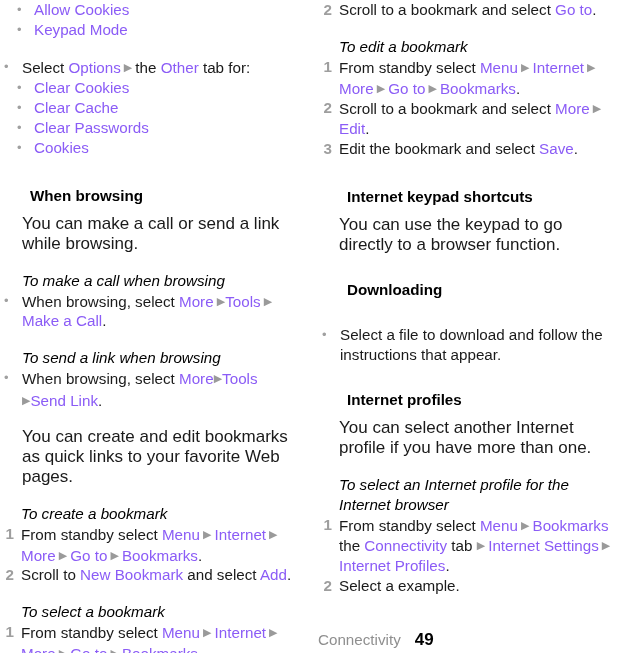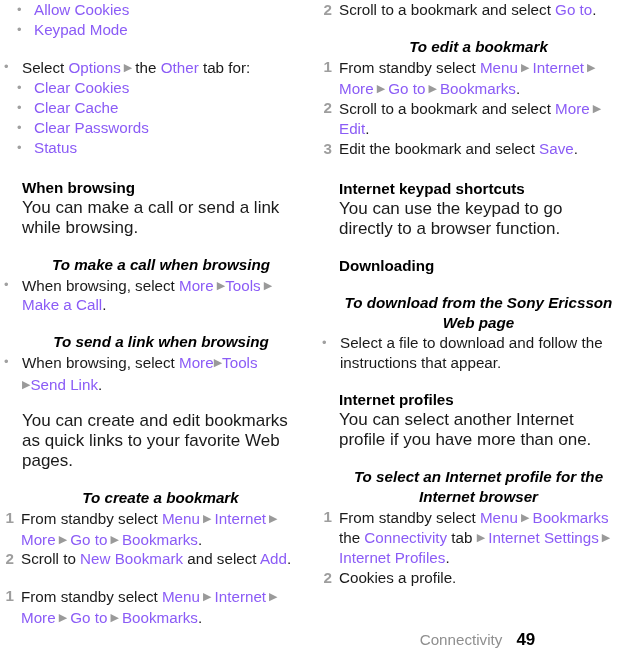--- a/index.html
+++ b/index.html
@@ -29,30 +29,29 @@
   .col-right { left: 318px; }
   .gray  { color: #8b5cf6; }
   .arw   { color: #9a9a9a; font-size: 11px; vertical-align: 1.5px; }
 
   
   .h-sec {
     font-size: 15.2px;
     line-height: 20px;
     font-weight: bold;
     color: #000;
-    margin: 0;
+    margin: 8px;
   }
   .h-proc {
     font-size: 15.2px;
     line-height: 20px;
-    font-weight: bold;
+    font-weight: normal;
     font-style: italic;
     color: #000;
     margin: 0;
-    text-align: center;
   }
   .para {
     font-size: 17px;
     line-height: 20px;
     margin: 0;
   }
   .gap-md { height: 17px; }
   .gap-lg { height: 20px; }
 
   
@@ -108,21 +107,21 @@
   .indent-b { padding-left: 22px; }
 
   
   .footer {
     position: absolute;
     left: 318px;
     top: 630px;
     width: 319px;
     font-size: 15.2px;
     line-height: 20px;
-    text-align: center;
+    text-align: left;
     white-space: nowrap;
   }
   .footer .chapter { color: #8f8f8f; }
   .footer .pageno {
     color: #000;
     font-weight: bold;
     font-size: 17px;
     margin-left: 14px;
   }
 </style>
@@ -155,21 +154,21 @@
     <div class="li2">
       <span class="bul">•</span>
       <span class="gray">Clear Cache</span>
     </div>
     <div class="li2">
       <span class="bul">•</span>
       <span class="gray">Clear Passwords</span>
     </div>
     <div class="li2">
       <span class="bul">•</span>
-      <span class="gray">Status</span>
+      <span class="gray">Cookies</span>
     </div>
 
     <div class="gap-lg"></div>
 
     <div class="h-sec indent-b">When browsing</div>
     <div class="para indent-b">You can make a call or send a link while browsing.</div>
 
     <div class="gap-md"></div>
 
     <div class="h-proc indent-b">To make a call when browsing</div>
@@ -197,20 +196,21 @@
       <span class="num">1</span>
       <span>From standby select </span><span class="gray">Menu</span><span class="arw"> ▶ </span><span class="gray">Internet</span><span class="arw"> ▶ </span><span class="gray">More</span><span class="arw"> ▶ </span><span class="gray">Go to</span><span class="arw"> ▶ </span><span class="gray">Bookmarks</span><span>.</span>
     </div>
     <div class="ni">
       <span class="num">2</span>
       <span>Scroll to </span><span class="gray">New Bookmark</span><span> and select </span><span class="gray">Add</span><span>.</span>
     </div>
 
     <div class="gap-md"></div>
 
+    <div class="h-proc indent">To select a bookmark</div>
     <div class="ni">
       <span class="num">1</span>
       <span>From standby select </span><span class="gray">Menu</span><span class="arw"> ▶ </span><span class="gray">Internet</span><span class="arw"> ▶ </span><span class="gray">More</span><span class="arw"> ▶ </span><span class="gray">Go to</span><span class="arw"> ▶ </span><span class="gray">Bookmarks</span><span>.</span>
     </div>
 
   </div>
 
   <div class="col col-right">
 
     <div class="ni">
@@ -238,41 +238,40 @@
 
     <div class="h-sec indent">Internet keypad shortcuts</div>
     <div class="para indent">You can use the keypad to go directly to a browser function.</div>
 
     <div class="gap-md"></div>
 
     <div class="h-sec indent">Downloading</div>
 
     <div class="gap-md"></div>
 
-    <div class="h-proc indent">To download from the Sony Ericsson Web page</div>
     <div class="li">
       <span class="bul">•</span>
       <span>Select a file to download and follow the instructions that appear.</span>
     </div>
 
     <div class="gap-md"></div>
 
     <div class="h-sec indent">Internet profiles</div>
     <div class="para indent">You can select another Internet profile if you have more than one.</div>
 
     <div class="gap-md"></div>
 
     <div class="h-proc indent">To select an Internet profile for the Internet browser</div>
     <div class="ni">
       <span class="num">1</span>
       <span>From standby select </span><span class="gray">Menu</span><span class="arw"> ▶ </span><span class="gray">Bookmarks</span><span> the </span><span class="gray">Connectivity</span><span> tab </span><span class="arw">▶ </span><span class="gray">Internet Settings</span><span class="arw"> ▶ </span><span class="gray">Internet Profiles</span><span>.</span>
     </div>
     <div class="ni">
       <span class="num">2</span>
-      <span>Cookies a profile.</span>
+      <span>Select a example.</span>
     </div>
 
   </div>
 
   <div class="footer">
     <span class="chapter">Connectivity</span><span class="pageno">49</span>
   </div>
 
 </div>
 

